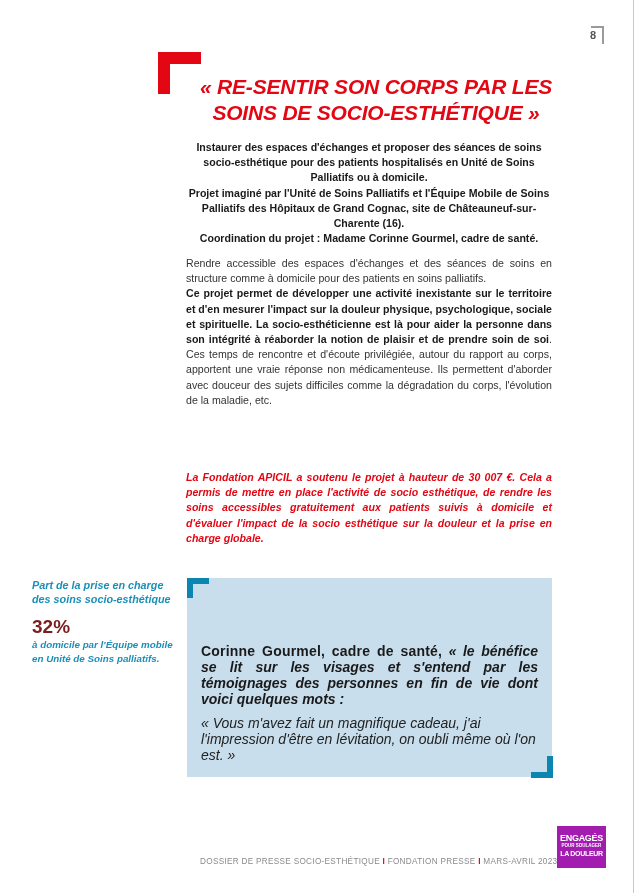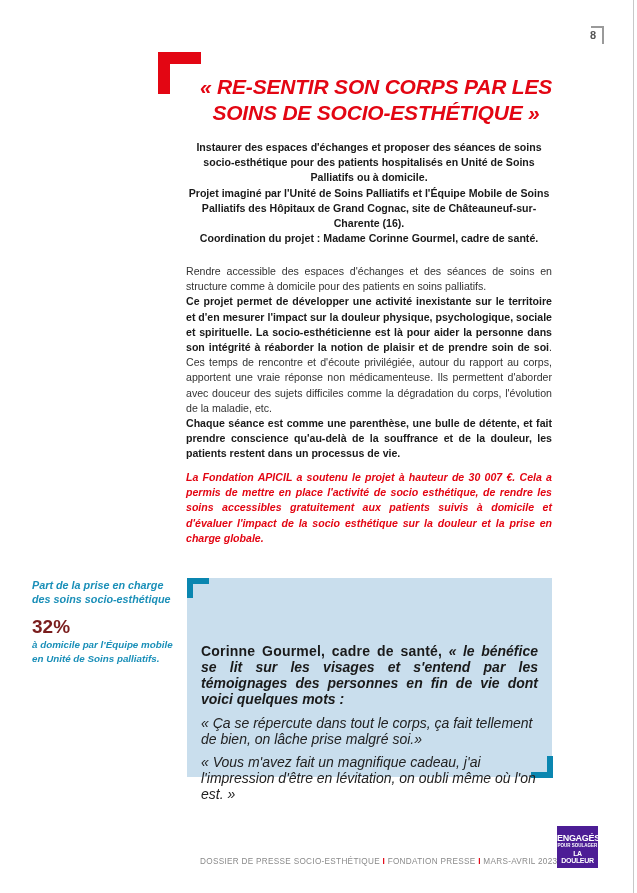--- a/index.html
+++ b/index.html
@@ -22,21 +22,21 @@
     color: #e30613; font-weight: bold; font-style: italic;
     font-size: 21px; line-height: 26px; letter-spacing: -0.2px; text-align: center;
   }
 
   .body-text {
     position: absolute; left: 186px; width: 366px;
     font-size: 10.6px; line-height: 15.2px; text-align: justify; color: #1a1a1a;
   }
   .intro { top: 140px; font-weight: bold; text-align: center; }
   .intro p { margin: 0; }
-  .main { top: 264px; }
+  .main { top: 256px; }
   .main .plain { font-weight: normal; color: #333; }
   .main .bold { font-weight: bold; }
   .highlight {
     position: absolute; left: 186px; top: 470px; width: 366px;
     color: #e30613; font-weight: bold; font-style: italic;
     font-size: 10.6px; line-height: 15.2px; text-align: justify;
   }
 
   .stats { position: absolute; left: 32px; top: 578px; width: 150px; }
   .stats .label { color: #1a8fb8; font-weight: bold; font-style: italic; font-size: 10.8px; line-height: 14px; }
@@ -55,22 +55,22 @@
   .qb-corner-br .v { position: absolute; right: 0; bottom: 0; width: 6px; height: 22px; background: #0a86b0; }
   .quote-content { position: absolute; left: 201px; top: 600px; width: 337px; font-size: 14px; line-height: 16px; color: #1a1a1a; margin-top: 43px; }
   .quote-content .intro-q { text-align: justify; margin: 0 0 8px 0; }
   .quote-content .intro-q .who { font-weight: bold; letter-spacing: 0.2px; }
   .quote-content .intro-q .said { font-style: italic; font-weight: bold; }
   .quote-content .testimony { font-style: italic; margin: 0 0 7px 0; color: #222; }
 
   .footer { position: absolute; left: 200px; top: 857px; font-size: 8.2px; color: #8a8a8a; letter-spacing: 0.3px; white-space: nowrap; }
   .footer .sep { color: #e30613; font-weight: bold; }
   .logo {
-    position: absolute; left: 557px; top: 826px; width: 41px; height: 42px;
-    background: #4c1d95; color: #fff; text-align: center;
+    position: absolute; left: 557px; top: 826px; width: 49px; height: 42px;
+    background: #a21caf; color: #fff; text-align: center;
     font-weight: bold; line-height: 1;
   }
   .logo .l1 { font-size: 9px; margin-top: 8px; letter-spacing: -0.3px; }
   .logo .l2 { font-size: 4.5px; margin-top: 1px; }
   .logo .l3 { font-size: 7px; margin-top: 1px; letter-spacing: -0.3px; }
 </style>
 </head>
 <body>
 
 <div class="right-edge"></div>
@@ -88,21 +88,20 @@
 
 <div class="body-text intro">
   <p>Instaurer des espaces d'échanges et proposer des séances de soins socio-esthétique pour des patients hospitalisés en Unité de Soins Palliatifs ou à domicile.</p>
   <p>Projet imaginé par l'Unité de Soins Palliatifs et l'Équipe Mobile de Soins Palliatifs des Hôpitaux de Grand Cognac, site de Châteauneuf-sur-Charente (16).</p>
   <p>Coordination du projet :  Madame Corinne Gourmel, cadre de santé.</p>
 </div>
 
 <div class="body-text main">
   <div class="plain">Rendre accessible des espaces d'échanges et des séances de soins en structure comme à domicile pour des patients en soins palliatifs.</div>
   <div><span class="bold">Ce projet permet de développer une activité inexistante sur le territoire et d'en mesurer l'impact sur la douleur physique, psychologique, sociale et spirituelle. La socio-esthéticienne est là pour aider la personne dans son intégrité à réaborder la notion de plaisir et de prendre soin de soi</span><span class="plain">. Ces temps de rencontre et d'écoute privilégiée, autour du rapport au corps, apportent une vraie réponse non médicamenteuse. Ils permettent d'aborder avec douceur des sujets difficiles comme la dégradation du corps, l'évolution de la maladie, etc.</span></div>
-  <div class="bold">Chaque séance est comme une parenthèse, une bulle de détente, et fait prendre conscience qu'au-delà de la souffrance et de la douleur, les patients restent dans un processus de vie.</div>
 </div>
 
 <div class="highlight">La Fondation APICIL a soutenu le projet à hauteur de 30 007 €. Cela a permis de mettre en place l'activité de socio esthétique, de rendre les soins accessibles gratuitement aux patients suivis à domicile et d'évaluer l'impact de la socio esthétique sur la douleur et la prise en charge globale.</div>
 
 <div class="stats">
   <div class="label">Part de la prise en charge des soins socio-esthétique</div>
   <div class="pct">32%</div>
   <div class="desc">à domicile par l'Équipe mobile</div>
   <div class="desc">en Unité de Soins palliatifs.</div>
 </div>
@@ -111,21 +110,20 @@
 <div class="qb-corner-tl">
     <div class="h"></div>
     <div class="v"></div>
   </div>
 <div class="qb-corner-br">
     <div class="h"></div>
     <div class="v"></div>
   </div>
 <div class="quote-content">
   <p class="intro-q"><span class="who">Corinne Gourmel, cadre de santé,</span> <span class="said">« le bénéfice se lit sur les visages et s'entend par les témoignages des personnes en fin de vie dont voici quelques mots :</span></p>
-  <p class="testimony">« Ça se répercute dans tout le corps, ça fait tellement de bien, on lâche prise malgré soi.»</p>
   <p class="testimony">« Vous m'avez fait un magnifique cadeau, j'ai l'impression d'être en lévitation, on oubli même où l'on est. »</p>
 </div>
 
 <div class="footer">
   <span>DOSSIER DE PRESSE SOCIO-ESTHÉTIQUE</span>
   <span class="sep">I</span>
   <span>FONDATION PRESSE</span>
   <span class="sep">I</span>
   <span>MARS-AVRIL 2023</span>
 </div>

